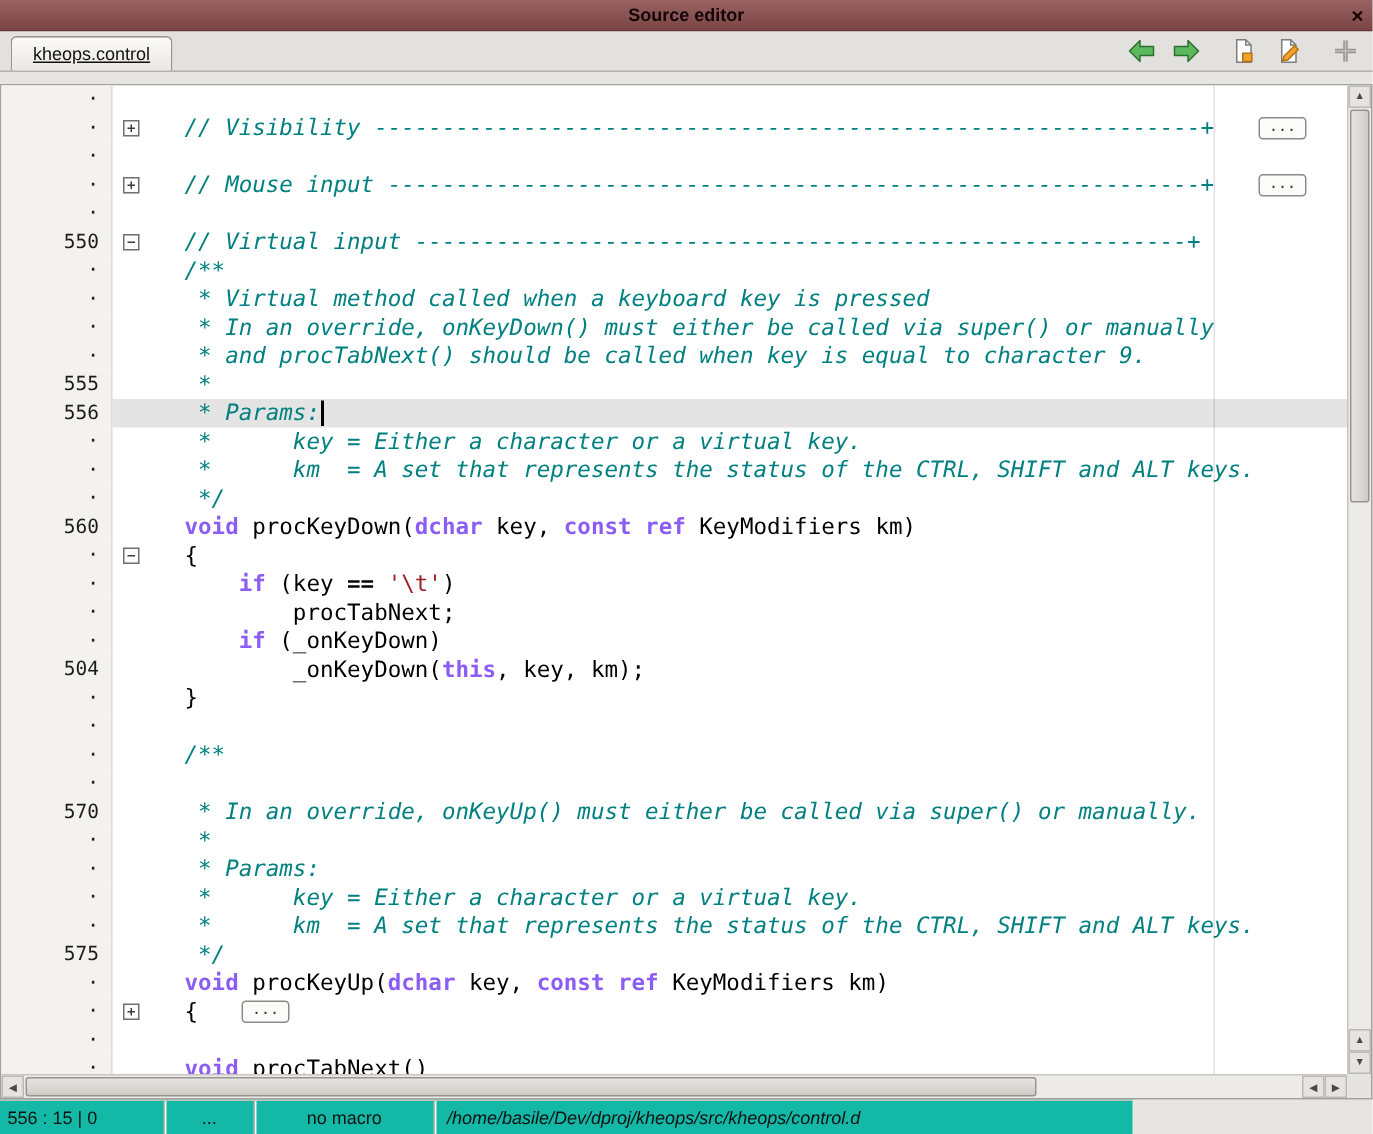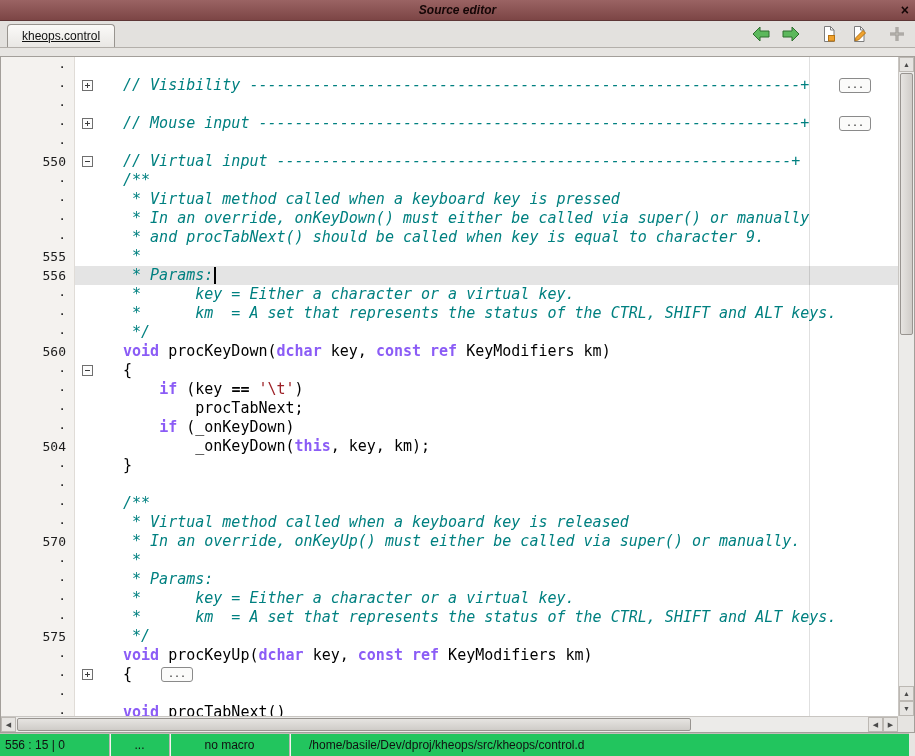--- a/index.html
+++ b/index.html
@@ -4,21 +4,21 @@
 <style>
   html,body{margin:0;padding:0;}
   body{width:915px;height:756px;overflow:hidden;position:relative;background:#e7e5e2;
        font-family:"Liberation Sans",sans-serif;cursor:default;}
   .window{position:absolute;inset:0;}
 
   
   .titlebar{position:absolute;left:0;top:0;width:915px;height:20px;
     background:linear-gradient(#9a6363,#7c4545);border-bottom:1px solid #5e3636;
     display:flex;align-items:center;justify-content:center;}
-  .title{font-size:12px;font-weight:bold;color:#140606;font-style:italic;}
+  .title{font-size:12px;font-weight:bold;color:#140606;}
   .close{position:absolute;right:6px;top:0;font-size:14px;font-weight:bold;color:#140606;line-height:20px;}
 
   
   .tabbar{position:absolute;left:0;top:21px;width:915px;height:27px;box-sizing:border-box;
     background:#e3e1de;border-bottom:1px solid #b3afaa;}
   .tab{position:absolute;left:7px;bottom:0;height:23px;box-sizing:border-box;padding:0 14px;
     background:linear-gradient(#fbfaf8,#e9e7e4);border:1px solid #98948f;border-bottom:none;
     border-radius:4px 4px 0 0;font-size:12px;color:#111;display:flex;align-items:center;text-decoration:underline;}
   .toolbar{position:absolute;right:8px;top:2px;height:22px;display:flex;align-items:center;gap:10px;}
   .tbtn{width:20px;height:20px;display:flex;align-items:center;justify-content:center;}
@@ -62,29 +62,29 @@
   .v-down{left:0;bottom:0;}
   .h-left{left:0;top:0;}
   .h-left2{right:15px;top:0;}
   .h-right{right:0;top:0;}
   .vthumb{position:absolute;left:1px;top:16px;width:13px;height:262px;box-sizing:border-box;
     background:linear-gradient(90deg,#e6e4e1,#cfccc8);border:1px solid #989490;border-radius:2px;}
   .hthumb{position:absolute;left:16px;top:1px;width:674px;height:13px;box-sizing:border-box;
     background:linear-gradient(#e6e4e1,#cfccc8);border:1px solid #989490;border-radius:2px;}
 
   
-  .statusbar{position:absolute;left:0;top:733px;width:909px;height:23px;box-sizing:border-box;
-    background:#22c55e;border-top:1px solid #c3bfba;display:flex;align-items:center;
+  .statusbar{position:absolute;left:0;top:733px;width:755px;height:23px;box-sizing:border-box;
+    background:#14b8a6;border-top:1px solid #c3bfba;display:flex;align-items:center;
     font-size:12px;color:#111;}
   .seg{height:100%;display:flex;align-items:center;box-sizing:border-box;
     border-right:1px solid #b9b5b0;box-shadow:1px 0 0 #f6f4f1;}
   .seg1{width:110px;padding-left:5px;}
   .seg2{width:60px;justify-content:center;}
   .seg3{width:120px;justify-content:center;}
-  .seg4{flex:1;padding-left:19px;border-right:none;box-shadow:none;}
+  .seg4{flex:1;padding-left:8px;border-right:none;box-shadow:none;font-style:italic;}
 </style>
 </head>
 <body>
 
 <div class="window">
 
   <div class="titlebar">
     <span class="title">Source editor</span>
     <span class="close">×</span>
   </div>
@@ -146,21 +146,21 @@
         <div class="row"><span class="num">·</span><span class="foldcell"></span><span class="code"><span class="tok-c"> */</span></span></div>
         <div class="row"><span class="num">560</span><span class="foldcell"></span><span class="code"><span class="tok-k">void</span><span class="tok-p"> procKeyDown(</span><span class="tok-k">dchar</span><span class="tok-p"> key, </span><span class="tok-k">const</span><span class="tok-p"> </span><span class="tok-k">ref</span><span class="tok-p"> KeyModifiers km)</span></span></div>
         <div class="row"><span class="num">·</span><span class="foldcell"><span class="fold minus"></span></span><span class="code"><span class="tok-p">{</span></span></div>
         <div class="row"><span class="num">·</span><span class="foldcell"></span><span class="code"><span class="tok-p">    </span><span class="tok-k">if</span><span class="tok-p"> (key </span><span class="tok-o">==</span><span class="tok-p"> </span><span class="tok-s">'\t'</span><span class="tok-p">)</span></span></div>
         <div class="row"><span class="num">·</span><span class="foldcell"></span><span class="code"><span class="tok-p">        procTabNext;</span></span></div>
         <div class="row"><span class="num">·</span><span class="foldcell"></span><span class="code"><span class="tok-p">    </span><span class="tok-k">if</span><span class="tok-p"> (_onKeyDown)</span></span></div>
         <div class="row"><span class="num">504</span><span class="foldcell"></span><span class="code"><span class="tok-p">        _onKeyDown(</span><span class="tok-k">this</span><span class="tok-p">, key, km);</span></span></div>
         <div class="row"><span class="num">·</span><span class="foldcell"></span><span class="code"><span class="tok-p">}</span></span></div>
         <div class="row"><span class="num">·</span><span class="foldcell"></span><span class="code"></span></div>
         <div class="row"><span class="num">·</span><span class="foldcell"></span><span class="code"><span class="tok-c">/**</span></span></div>
-        <div class="row"><span class="num">·</span><span class="foldcell"></span><span class="code"><span class="tok-c"> * Virtual method called when a keyboard key is released</span></span></div>
+        <div class="row"><span class="num">·</span><span class="foldcell"></span></div>
         <div class="row"><span class="num">570</span><span class="foldcell"></span><span class="code"><span class="tok-c"> * In an override, onKeyUp() must either be called via super() or manually.</span></span></div>
         <div class="row"><span class="num">·</span><span class="foldcell"></span><span class="code"><span class="tok-c"> *</span></span></div>
         <div class="row"><span class="num">·</span><span class="foldcell"></span><span class="code"><span class="tok-c"> * Params:</span></span></div>
         <div class="row"><span class="num">·</span><span class="foldcell"></span><span class="code"><span class="tok-c"> *      key = Either a character or a virtual key.</span></span></div>
         <div class="row"><span class="num">·</span><span class="foldcell"></span><span class="code"><span class="tok-c"> *      km  = A set that represents the status of the CTRL, SHIFT and ALT keys.</span></span></div>
         <div class="row"><span class="num">575</span><span class="foldcell"></span><span class="code"><span class="tok-c"> */</span></span></div>
         <div class="row"><span class="num">·</span><span class="foldcell"></span><span class="code"><span class="tok-k">void</span><span class="tok-p"> procKeyUp(</span><span class="tok-k">dchar</span><span class="tok-p"> key, </span><span class="tok-k">const</span><span class="tok-p"> </span><span class="tok-k">ref</span><span class="tok-p"> KeyModifiers km)</span></span></div>
         <div class="row"><span class="num">·</span><span class="foldcell"><span class="fold plus"></span></span><span class="code"><span class="tok-p">{</span></span><span class="foldbox" style="left: 160px;">...</span></div>
         <div class="row"><span class="num">·</span><span class="foldcell"></span><span class="code"></span></div>
         <div class="row"><span class="num">·</span><span class="foldcell"></span><span class="code"><span class="tok-k">void</span><span class="tok-p"> procTabNext()</span></span></div>

